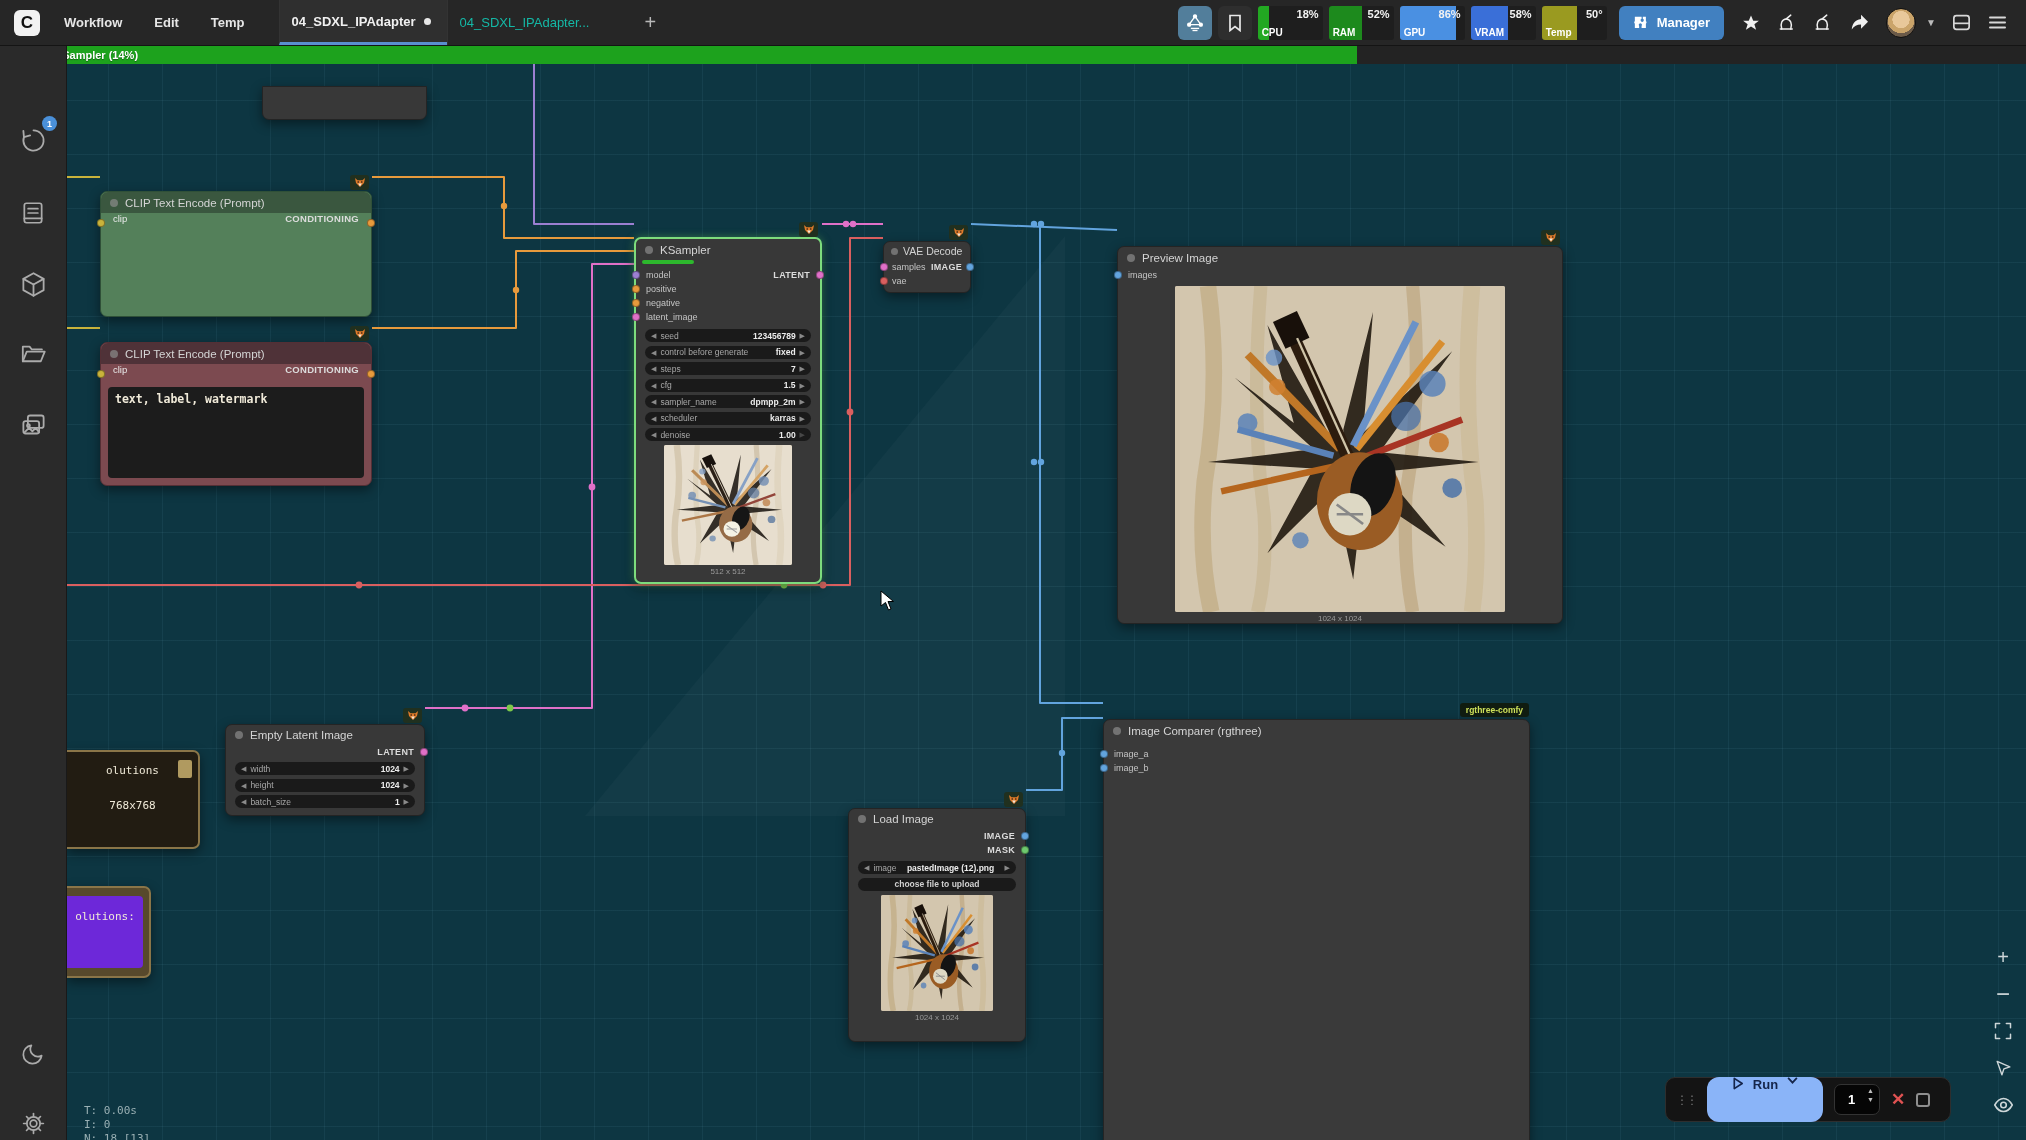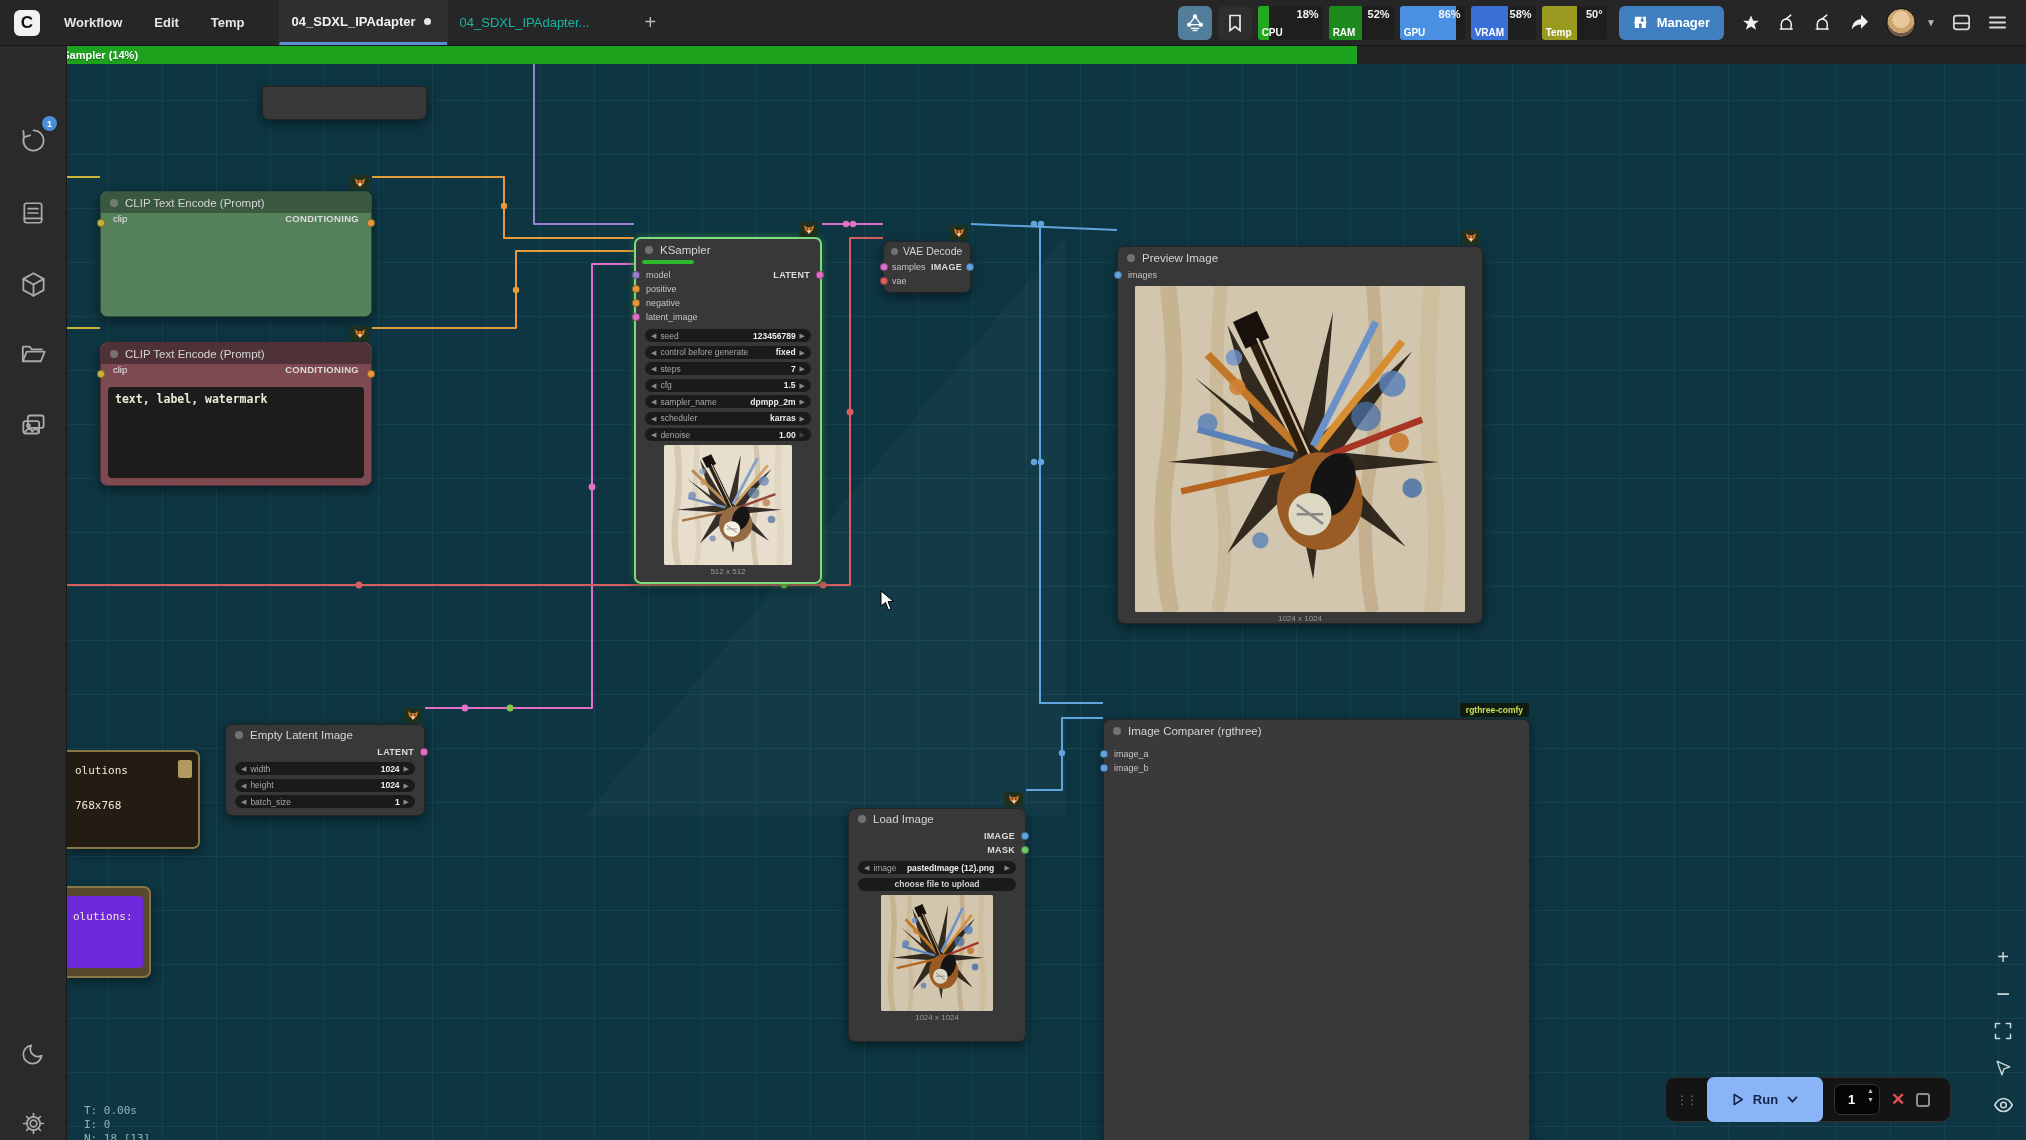--- a/index.html
+++ b/index.html
@@ -94,39 +94,39 @@
 
   
   #ksampler { border:2px solid #7ddc7d; box-shadow:0 0 8px rgba(110,220,110,.4), 0 4px 12px rgba(0,0,0,.45);}
   .kprog { height:4px; width:28%; background:#2db82d; border-radius:2px; margin:0 6px 4px;}
   .art { position:relative; background:#cfc2ac; overflow:hidden; border-radius:2px;}
   .art svg { position:absolute; inset:0; width:100%; height:100%; }
   .art.faded svg { filter:saturate(.6) brightness(1.12); }
 
   .rg-badge { position:absolute; top:-17px; right:0; background:#101c10; color:#cde05a;
               font-size:8.5px; font-weight:bold; padding:2px 6px; border-radius:3px;}
-  .partial { font-family:"DejaVu Sans Mono", monospace; color:#f0ead8; }
+  .partial { font-family:"DejaVu Sans Mono", monospace; color:#f0ead8;text-align:center; }
 
   
   #stats { position:absolute; left:84px; top:1058px; z-index:3; font-family:"DejaVu Sans Mono", monospace;
            font-size:11px; color:#9ab0b4; line-height:14px;}
 
   
   #right-toolbar { position:absolute; right:12px; top:946px; z-index:4; display:flex; flex-direction:column;
                    gap:15px; align-items:center;}
   #right-toolbar .rt { width:22px; height:22px; display:flex; align-items:center; justify-content:center;
                        color:#cdd6d8; font-size:20px; }
   #right-toolbar svg { stroke:#cdd6d8; fill:none; stroke-width:1.8; stroke-linecap:round; stroke-linejoin:round;}
 
   
   #runbar { position:absolute; left:1665px; top:1077px; width:286px; height:45px; background:#141414;
             border:1px solid #2e2e2e; border-radius:10px; z-index:4; display:flex; align-items:center;
             padding:0 10px; gap:11px;}
   .drag-dots { color:#777; font-size:12px; letter-spacing:-2px; line-height:10px;}
-  .run-btn { width:116px; height:45px; background:#8ab4f8; border-radius:7px; display:flex; align-items:center;
+  .run-btn { width:116px; height:45px; background:#8ab4f8; border-radius:12px; display:flex; 
              justify-content:center; gap:9px; color:#15254a; font-size:13px; font-weight:bold;}
   .count-box { position:relative; width:46px; height:31px; background:#050505; border:1px solid #333;
                border-radius:7px; color:#fff; font-size:13px; font-weight:bold;
                display:flex; align-items:center; padding-left:13px;}
   .steppers { position:absolute; right:5px; top:3px; display:flex; flex-direction:column; gap:3px; }
   .steppers span { color:#c0c0c0; font-size:7px; line-height:6px;}
   .x-btn { color:#e05252; font-size:17px; font-weight:bold; }
   .stop-btn { width:14px; height:14px; border:2px solid #8f8f8f; border-radius:3px;}
 
   #cursor { position:absolute; left:880px; top:544px; z-index:9;}
@@ -345,21 +345,21 @@
         <span>samples</span>
         <span class="outlab">IMAGE</span>
         <span class="pdot out" style="background:#62a4de"></span>
       </div>
       <div class="prow" style="padding:0 8px;">
         <span class="pdot in" style="background:#d95f5f"></span>
         <span>vae</span>
       </div>
     </div>
 
-    <div class="node" style="left:1117px; top:200px; width:366px; height:378px;">
+    <div class="node" style="left:1117px; top:200px; width:446px; height:378px;">
       <span class="fox">
         <svg width="12" height="11" viewBox="0 0 12 11">
             <use href="#fox-glyph"></use>
           </svg>
         </span>
       <div class="ntitle">
         <span class="cdot"></span>
         <span>Preview Image</span>
       </div>
       <div class="prow">

